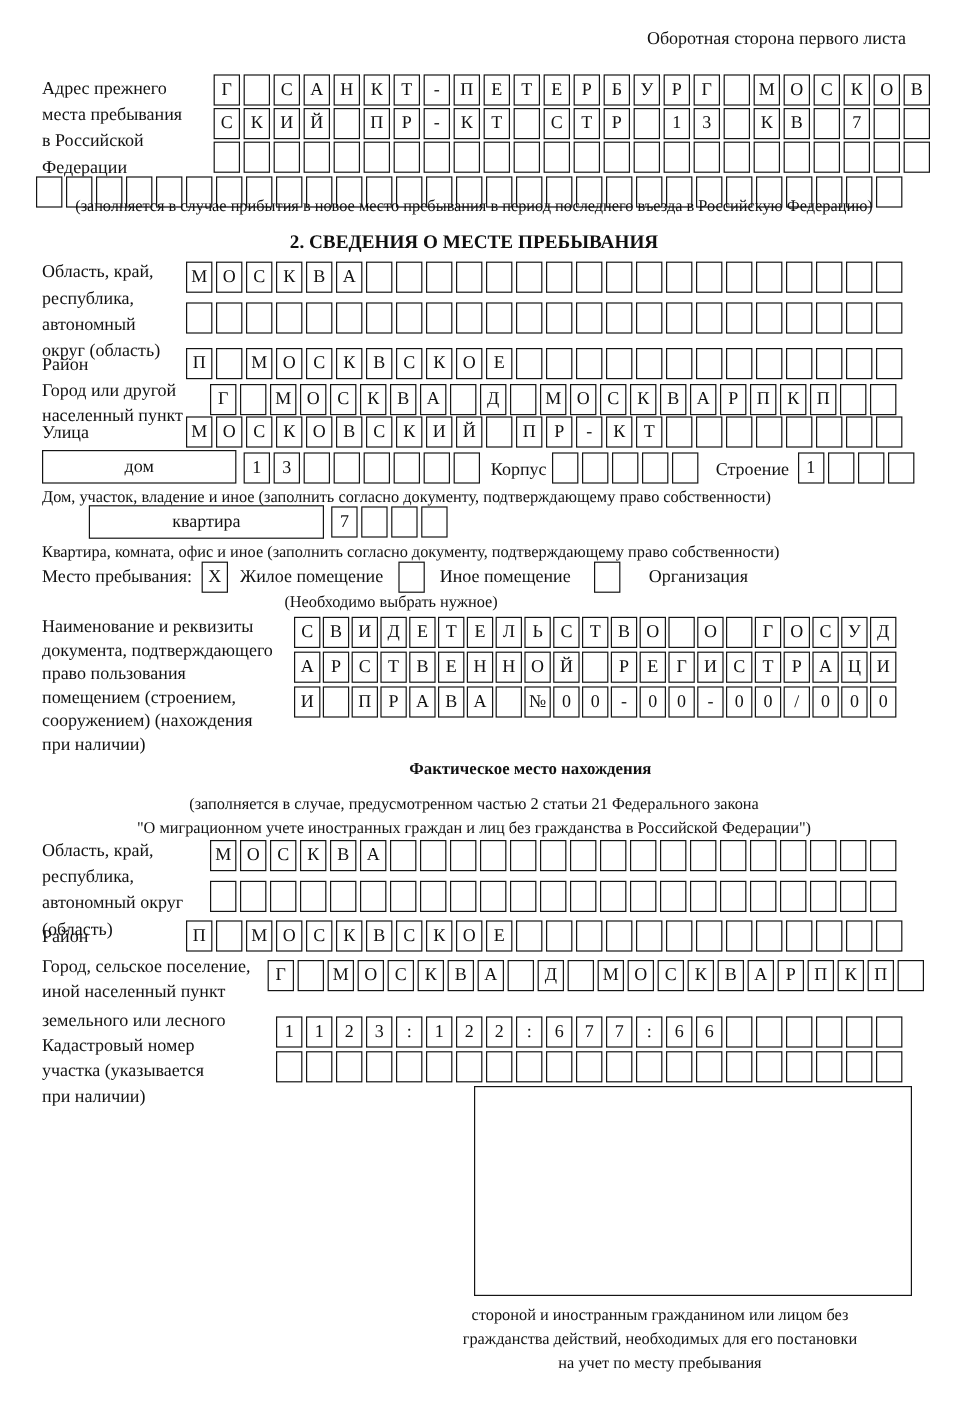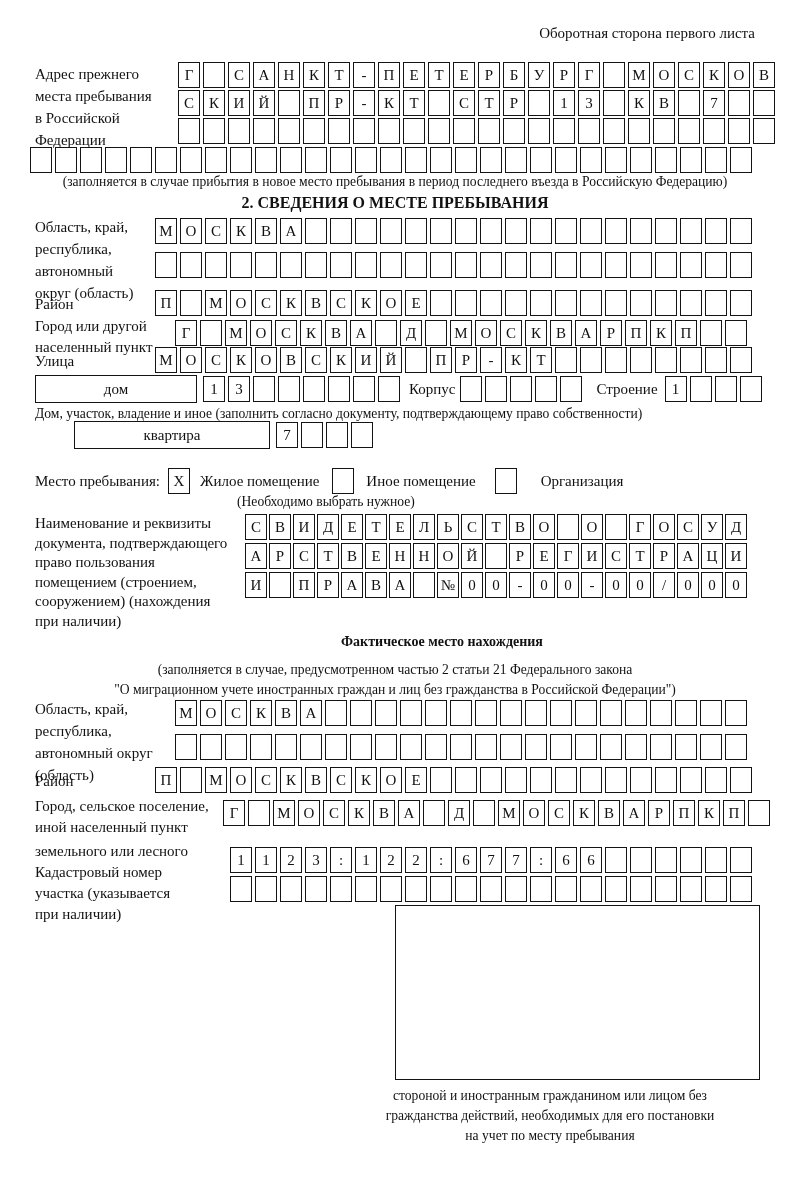--- a/index.html
+++ b/index.html
@@ -151,21 +151,21 @@
       <div class="cell"></div>
       <div class="cell"></div>
       <div class="cell"></div>
       <div class="cell"></div>
       <div class="cell"></div>
       <div class="cell"></div>
       <div class="cell"></div>
       <div class="cell"></div>
       <div class="cell"></div>
     </div>
-  <div class="abs caption center" style="left:0; top:174px; width:790px;font-family:Liberation Serif, serif;">(заполняется в случае прибытия в новое место пребывания в период последнего въезда в Российскую Федерацию)</div>
+  <div class="abs caption center" style="left:0; top:164px; width:790px;font-family:Liberation Serif, serif;">(заполняется в случае прибытия в новое место пребывания в период последнего въезда в Российскую Федерацию)</div>
 
   <div class="abs bold center" style="left:0; top:194px; width:790px; font-size:16px;">2. СВЕДЕНИЯ О МЕСТЕ ПРЕБЫВАНИЯ</div>
 
   <div class="abs" style="left:35px; top:216px; width:120px;">
     <div class="lbl">Область, край,</div>
     <div class="lbl">республика,</div>
     <div class="lbl">автономный</div>
     <div class="lbl">округ (область)</div>
   </div>
   <div class="abs" style="left:155px; top:218px;">
@@ -302,21 +302,21 @@
       <div class="cell"></div>
       <div class="cell"></div>
       <div class="cell"></div>
       <div class="cell"></div>
       <div class="cell"></div>
       <div class="cell"></div>
       <div class="cell"></div>
       <div class="cell"></div>
     </div>
 
-  <div class="abs inline-row" style="left:35px; top:375px;">
+  <div class="abs inline-row" style="left:35px; top:375px;align-items:flex-end;">
     <div class="box-label" style="width:162px;">дом</div>
     <div class="cells" style="margin-left:6px;">
         <div class="cell">1</div>
         <div class="cell">3</div>
         <div class="cell"></div>
         <div class="cell"></div>
         <div class="cell"></div>
         <div class="cell"></div>
         <div class="cell"></div>
         <div class="cell"></div>
@@ -341,20 +341,21 @@
 
   <div class="abs inline-row" style="left:35px; top:421px;padding-left:39px;">
     <div class="box-label" style="width:196px;">квартира</div>
     <div class="cells" style="margin-left:6px;">
         <div class="cell">7</div>
         <div class="cell"></div>
         <div class="cell"></div>
         <div class="cell"></div>
       </div>
   </div>
+  <div class="abs caption" style="left:35px; top:452px;">Квартира, комната, офис и иное (заполнить согласно документу, подтверждающему право собственности)</div>
 
   <div class="abs inline-row" style="left:35px; top:468px;">
     <div class="lbl">Место пребывания:</div>
     <div class="cell" style="margin-left:8px;">X</div>
     <div class="lbl" style="margin-left:10px;">Жилое помещение</div>
     <div class="cell" style="margin-left:13px;"></div>
     <div class="lbl" style="margin-left:12px;">Иное помещение</div>
     <div class="cell" style="margin-left:19px;"></div>
     <div class="lbl" style="margin-left:24px;">Организация</div>
   </div>

